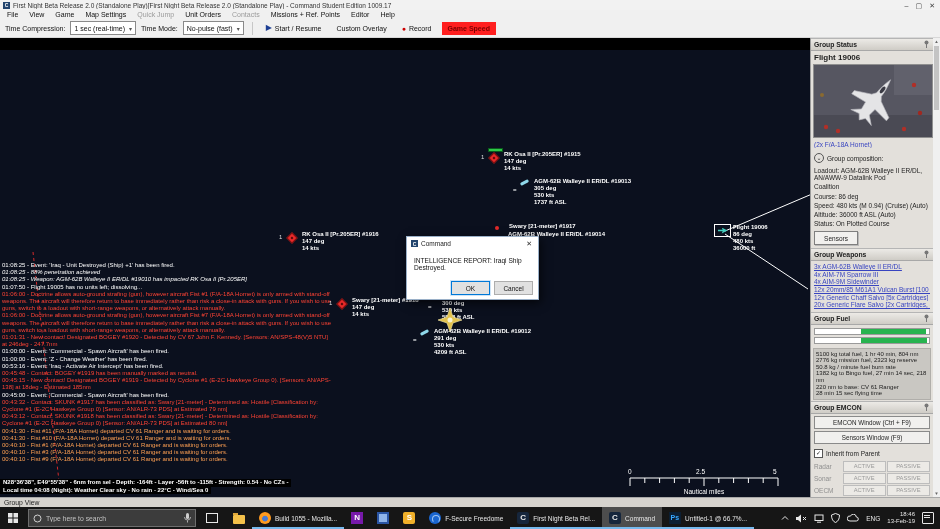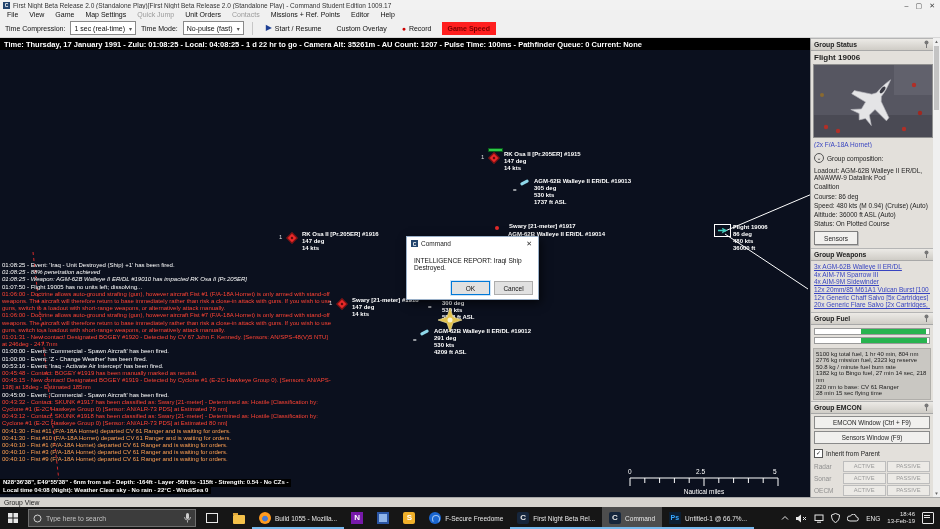--- a/index.html
+++ b/index.html
@@ -185,21 +185,20 @@
     <span class="tb-btn">
       <span>Custom Overlay</span>
     </span>
     <span class="tb-btn">
       <span class="recdot">●</span>
       <span>Record</span>
     </span>
     <span class="gamespeed">Game Speed</span>
   </div>
 
-  <div class="statusbar">Time: Thursday, 17 January 1991 - Zulu: 01:08:25 - Local: 04:08:25 - 1 d 22 hr to go  -  Camera Alt: 35261m - AU Count: 1207 - Pulse Time: 100ms - Pathfinder Queue: 0 Current: None</div>
 
   <div class="map">
     <svg class="maplines" id="maplines" width="810" height="447">
         <line x1="725" y1="181" x2="812" y2="144" stroke="#ffffff" stroke-width="1"></line>
         <line x1="725" y1="184" x2="808" y2="239" stroke="#ffffff" stroke-width="1"></line>
         <line x1="33" y1="202" x2="60" y2="440" stroke="#d42a2a" stroke-width="1" stroke-dasharray="3,3"></line>
       </svg>
 
     <div class="log" id="logbox">
 

